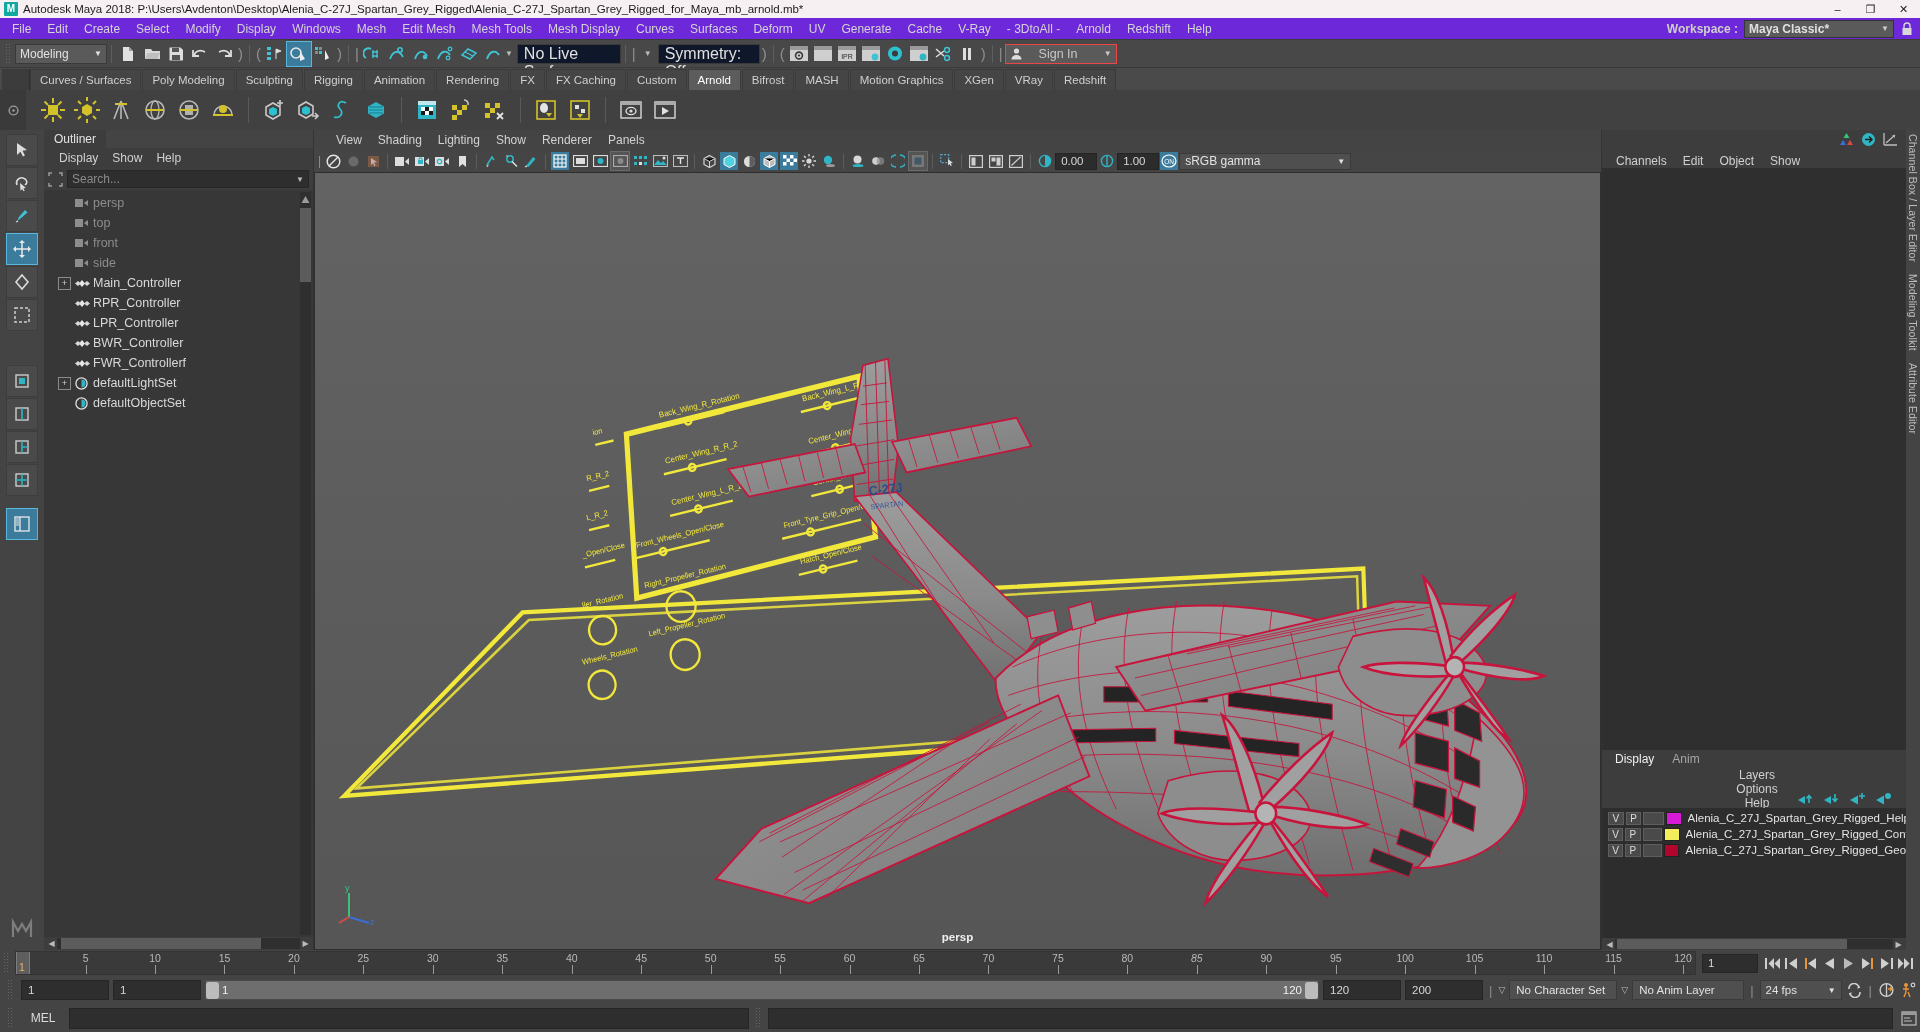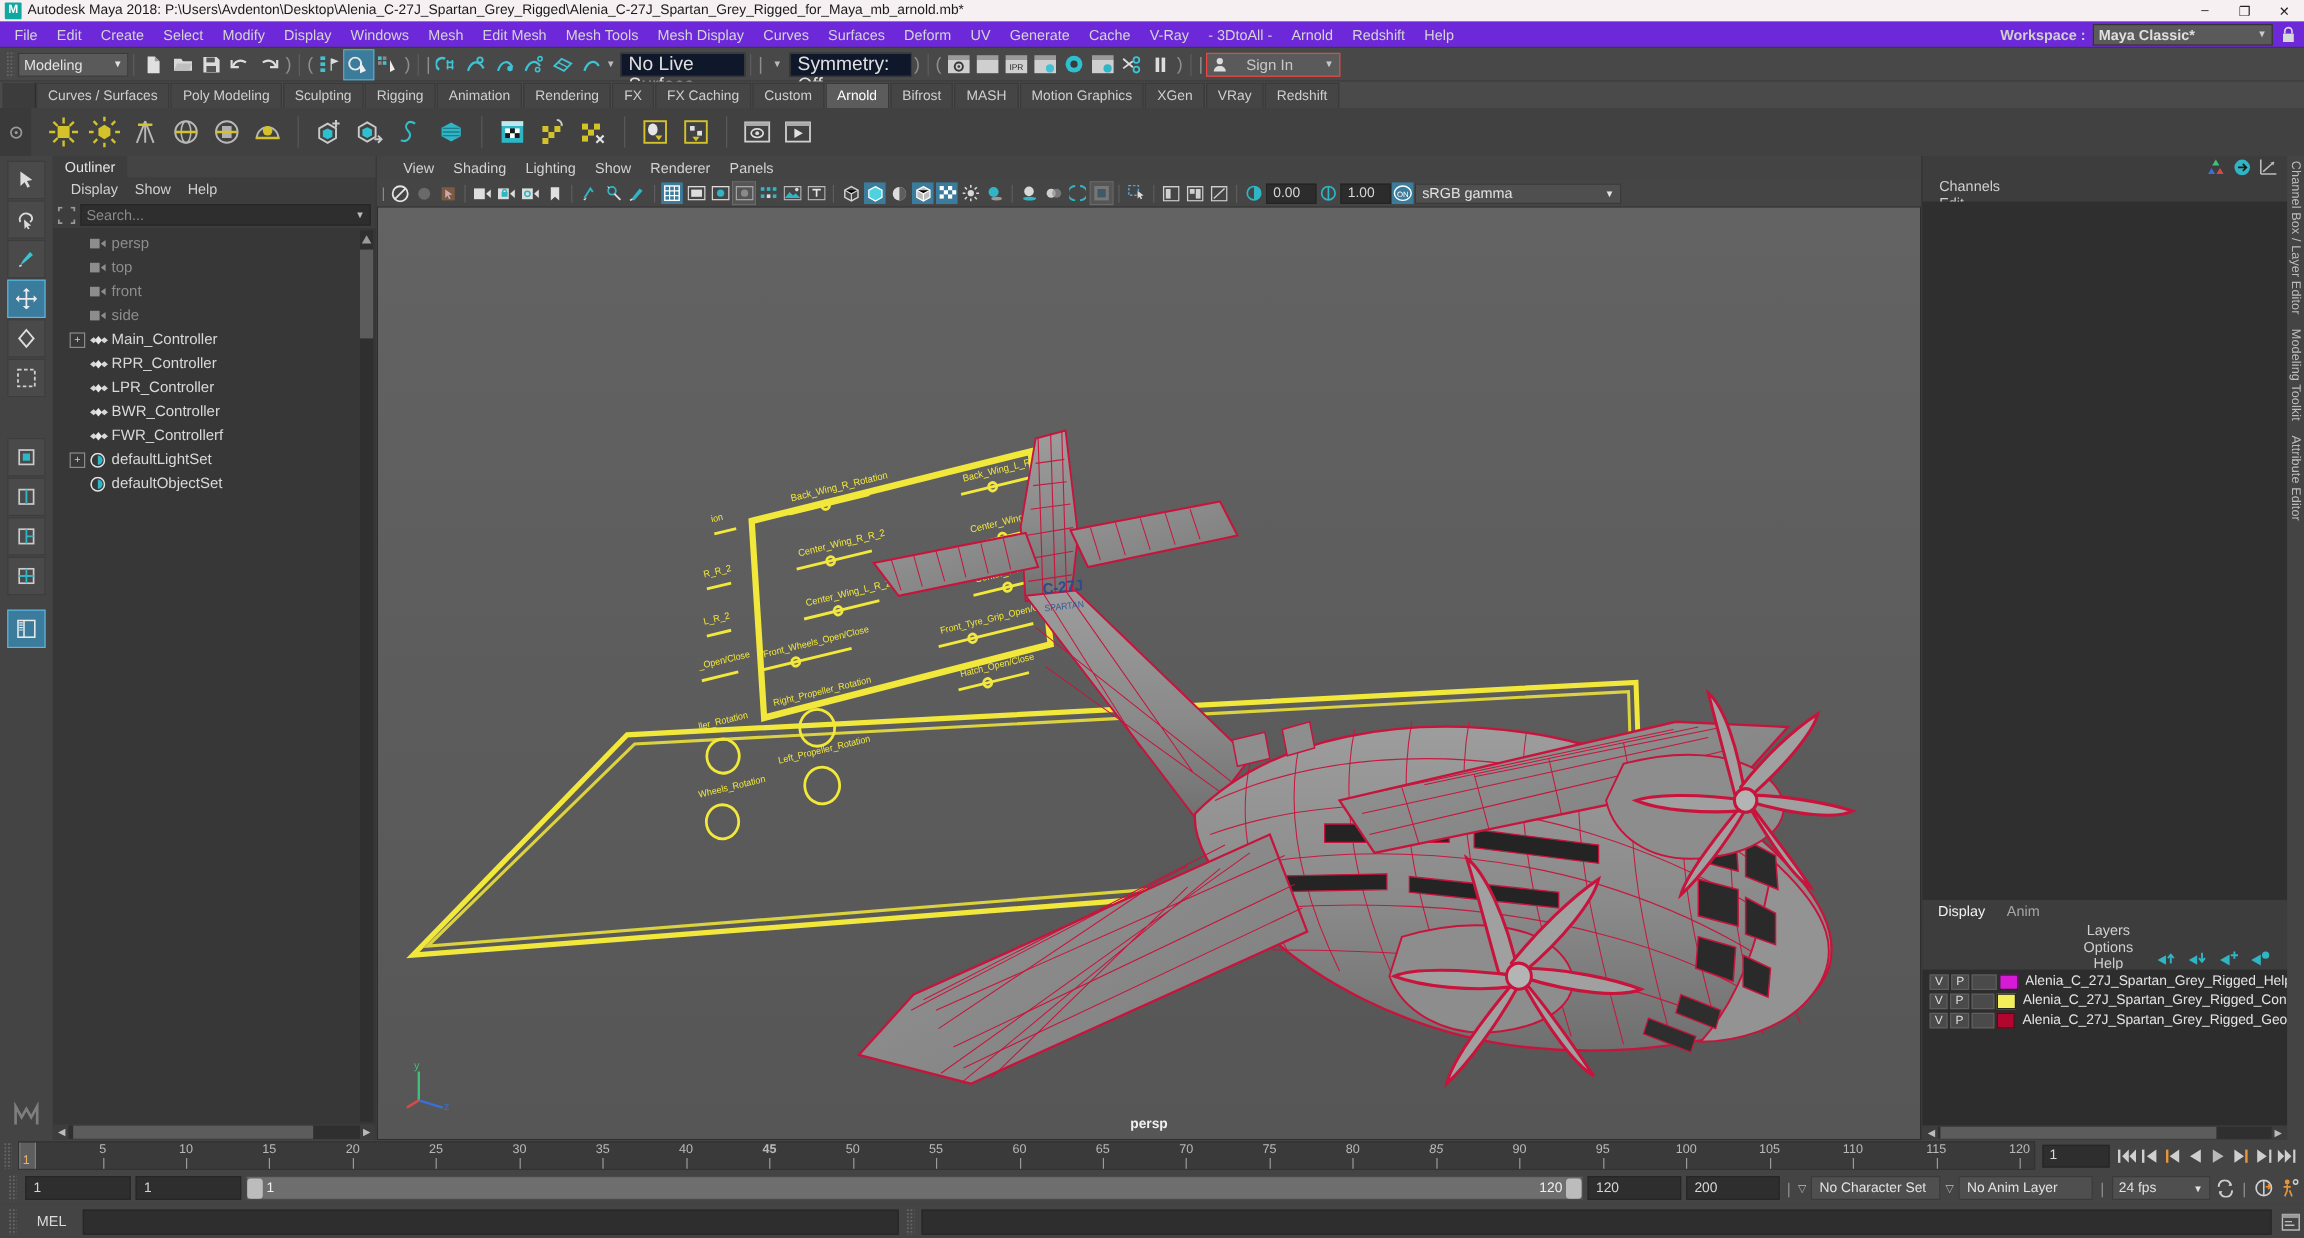--- a/index.html
+++ b/index.html
@@ -143,21 +143,21 @@
   .viewport { flex:1; position:relative; overflow:hidden; background:#5e5e5e;
               border:1px solid #2e2e2e; }
   .vp-label { position:absolute; left:50%; transform:translateX(-50%); bottom:6px;
       font-size:11.5px; color:#f0f0f0; font-weight:bold; }
   .axis-gizmo { position:absolute; left:22px; bottom:24px; width:42px; height:42px; }
 
   
   .right-col { width:305px; background:#3d3d3d; display:flex; flex-direction:column;
                border-left:1px solid #333; }
   .cb-icons { height:18px; display:flex; align-items:center; justify-content:flex-end; gap:7px; padding-right:8px;}
-  .cb-menurow { height:20px; display:flex; align-items:flex-start; padding-left:6px;flex-direction:column; }
+  .cb-menurow { height:20px; display:flex; align-items:flex-end; padding-left:6px; }
   .cb-menurow span { padding:0 8px; font-size:12px; color:#d0d0d0; }
   .cb-body { flex:1; background:#2f2f2f; }
   .layer-panel { height:200px; display:flex; flex-direction:column; background:#3d3d3d; }
   .lp-tabs { height:18px; display:flex; align-items:flex-end; padding-left:4px;}
   .lp-tab { padding:0 9px; height:18px; line-height:18px; font-size:12px; color:#a6a6a6;}
   .lp-tab.active { background:#3d3d3d; color:#f0f0f0; }
   .lp-menurow { height:20px; display:flex; align-items:center; padding-left:6px;flex-direction:column;}
   .lp-menurow span { padding:0 8px; font-size:12px; color:#d0d0d0; }
   .lp-btnrow { height:20px; display:flex; align-items:center; justify-content:flex-end; gap:9px; padding-right:14px;}
   .lp-list { flex:1; background:#2d2d2d; padding-top:2px; overflow:hidden;}
@@ -1482,21 +1482,21 @@
         <div class="ts-num" style="left: 277.924px;">20</div>
         <div class="ts-tick" style="left: 347.378px;"></div>
         <div class="ts-num" style="left: 347.378px;">25</div>
         <div class="ts-tick" style="left: 416.832px;"></div>
         <div class="ts-num" style="left: 416.832px;">30</div>
         <div class="ts-tick" style="left: 486.286px;"></div>
         <div class="ts-num" style="left: 486.286px;">35</div>
         <div class="ts-tick" style="left: 555.739px;"></div>
         <div class="ts-num" style="left: 555.739px;">40</div>
         <div class="ts-tick" style="left: 625.193px;"></div>
-        <div class="ts-num" style="left: 625.193px; font-weight: bold;">45</div>
+        <div class="ts-num" style="left: 625.193px;">45</div>
         <div class="ts-tick" style="left: 694.647px;"></div>
         <div class="ts-num" style="left: 694.647px;">50</div>
         <div class="ts-tick" style="left: 764.101px;"></div>
         <div class="ts-num" style="left: 764.101px;">55</div>
         <div class="ts-tick" style="left: 833.555px;"></div>
         <div class="ts-num" style="left: 833.555px;">60</div>
         <div class="ts-tick" style="left: 903.008px;"></div>
         <div class="ts-num" style="left: 903.008px;">65</div>
         <div class="ts-tick" style="left: 972.462px;"></div>
         <div class="ts-num" style="left: 972.462px;">70</div>

